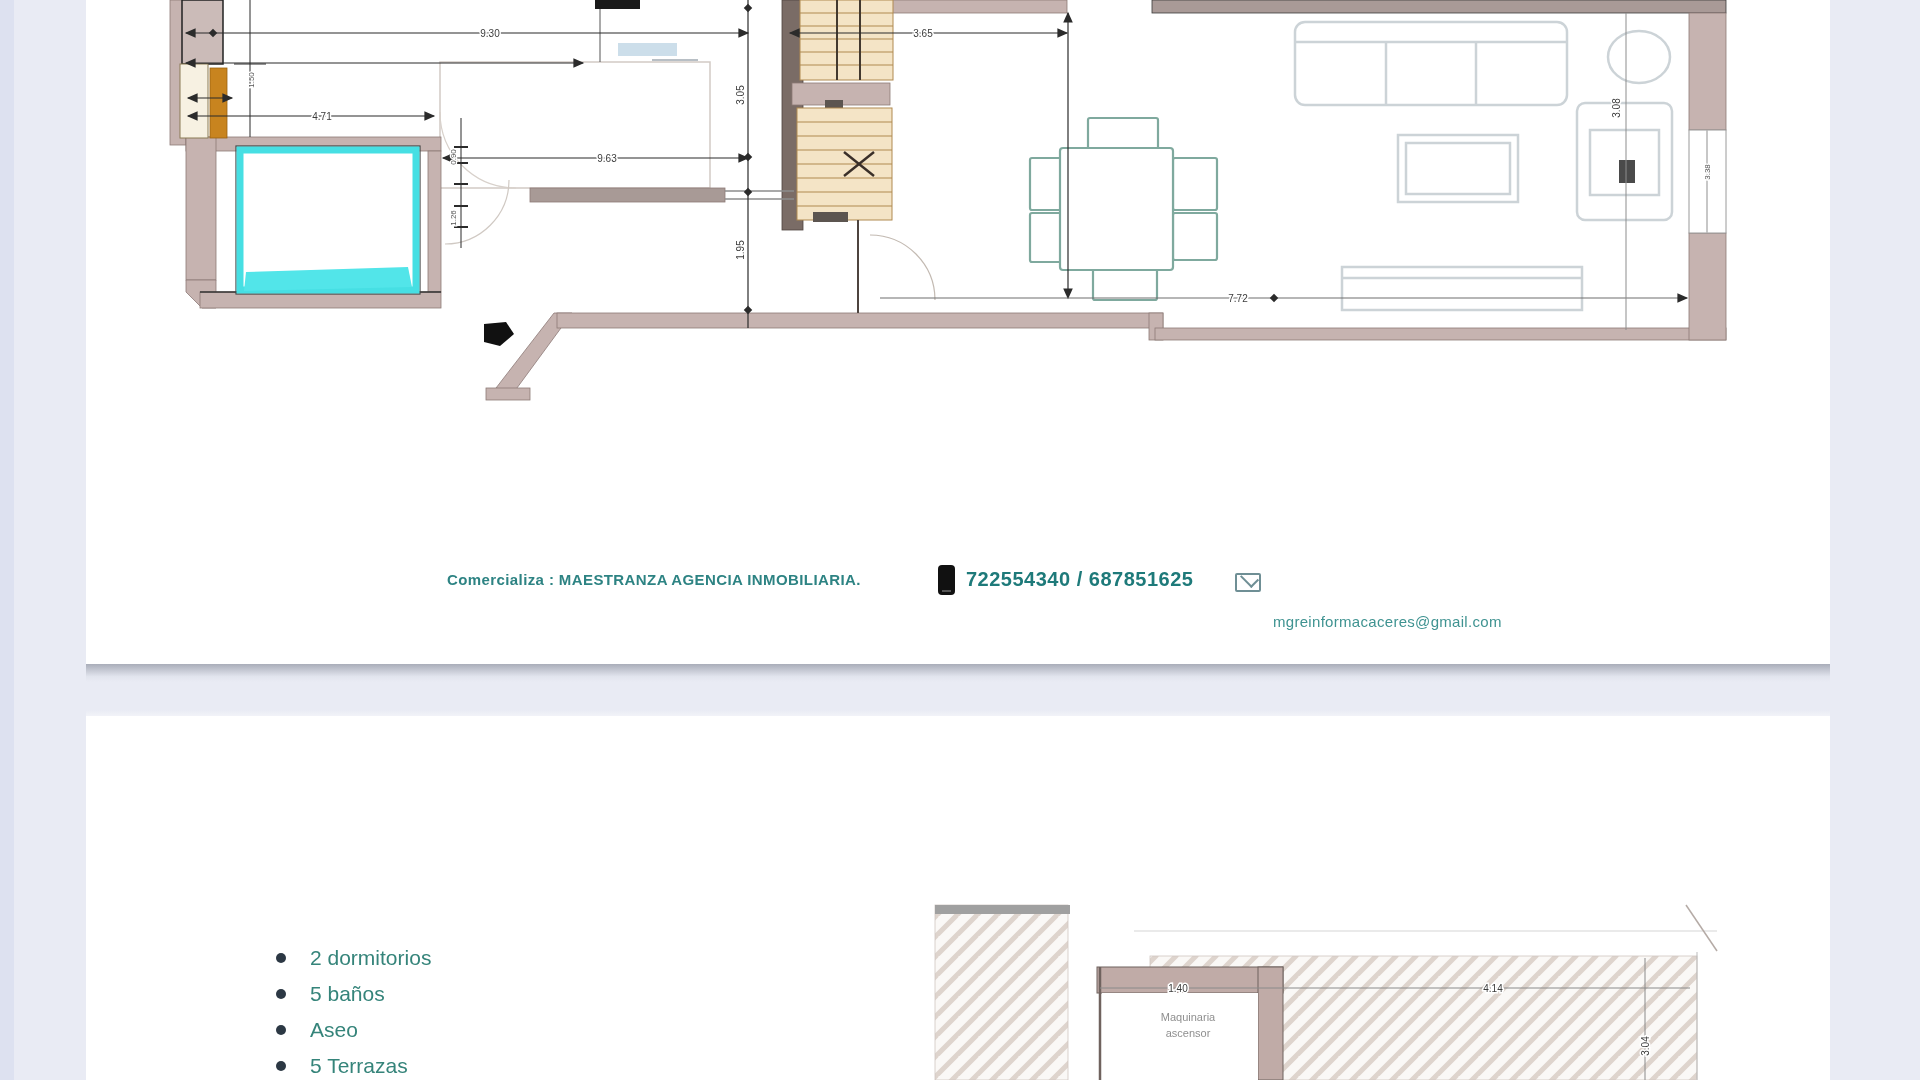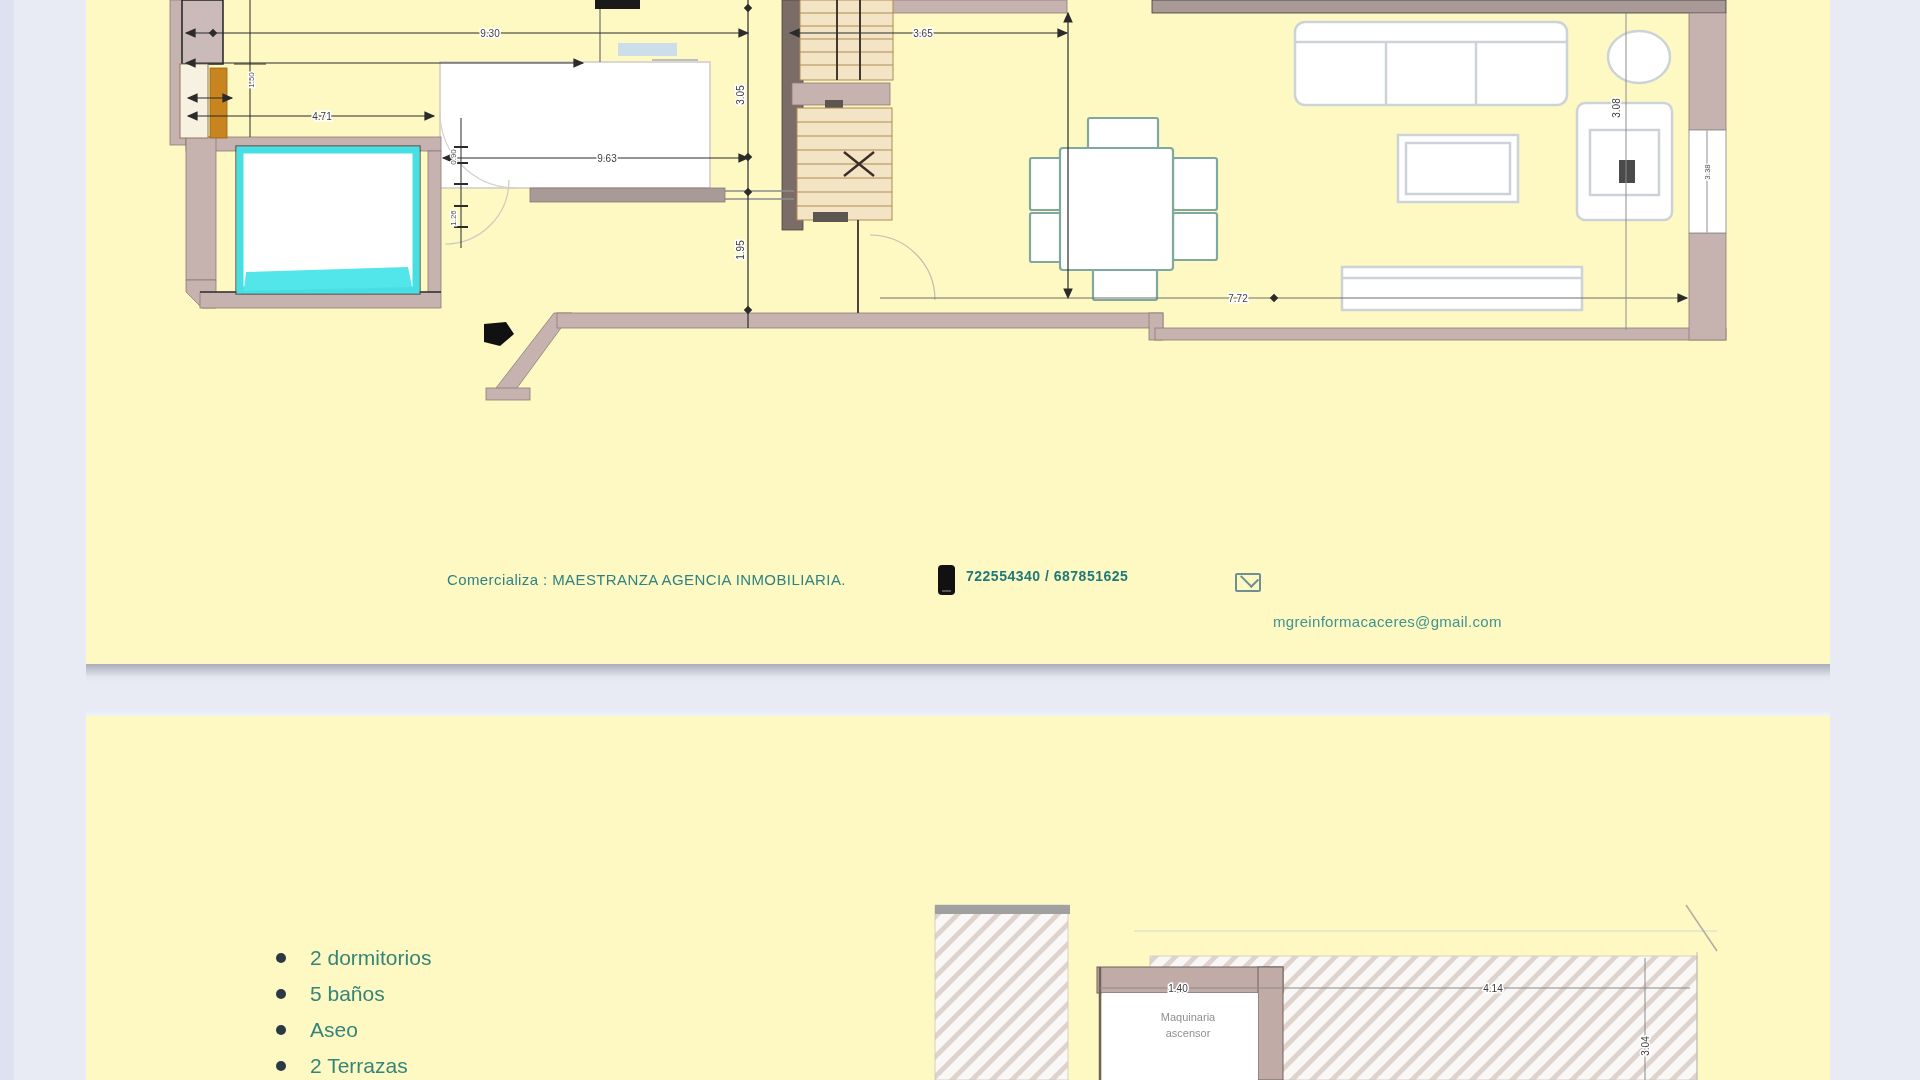--- a/index.html
+++ b/index.html
@@ -2,37 +2,37 @@
 <html><head>
 <meta charset="utf-8">
 <style>
   html,body{margin:0;padding:0;}
   body{
     width:1920px;height:1080px;overflow:hidden;position:relative;
     background:#e9ebf4;
     font-family:"Liberation Sans", sans-serif;
   }
   .edge-strip{position:absolute;left:0;top:0;width:14px;height:1080px;background:#dde1f0;}
-  .page{position:absolute;left:86px;width:1744px;background:#fef9c3;}
+  .page{position:absolute;left:86px;width:1744px;background:#ffffff;}
   #page1{top:0;height:664px;}
   #page2{top:716px;height:364px;}
   .page-shadow{position:absolute;left:86px;top:664px;width:1744px;height:18px;
     background:linear-gradient(#a9adb9,#e2e5ee 70%,#e9ebf4);}
   .page2-topshadow{position:absolute;left:86px;top:710px;width:1744px;height:6px;
     background:linear-gradient(#e9ebf4,#f2f3f8);}
   svg{position:absolute;left:0;top:0;}
   .dim{font-size:10px;fill:#3c3c3c;text-anchor:middle;stroke:#ffffff;stroke-width:3px;paint-order:stroke;}
   .dim-sm{font-size:8px;fill:#555;text-anchor:middle;stroke:#fff;stroke-width:2.5px;paint-order:stroke;}
   .plan-label{font-size:11px;fill:#8f8f8f;text-anchor:middle;stroke:#fff;stroke-width:2px;paint-order:stroke;}
   
   .contact{position:absolute;left:361px;top:558px;width:1260px;height:44px;}
-  .contact .agency{position:absolute;left:0;top:13px;font-size:15px;letter-spacing:.4px;color:#2d8383;}
+  .contact .agency{position:absolute;left:0;top:13px;font-size:15px;letter-spacing:.4px;color:#2d8383;font-weight:bold;}
   .phone-icon{position:absolute;left:491px;top:7px;width:17px;height:30px;background:#111;border-radius:4px;}
   .phone-icon::after{content:"";position:absolute;left:4px;bottom:3px;right:4px;height:2px;background:#555;}
-  .contact .phones{position:absolute;left:519px;top:10px;font-size:14px;font-weight:600;color:#1e7a7a;letter-spacing:.5px;}
+  .contact .phones{position:absolute;left:519px;top:10px;font-size:20px;font-weight:600;color:#1e7a7a;letter-spacing:.5px;}
   .mail-icon{position:absolute;left:788px;top:15px;width:22px;height:15px;border:2px solid #6f8f95;border-radius:2px;}
   .mail-icon::after{content:"";position:absolute;left:1px;top:0;width:14px;height:9px;border-right:2px solid #6f8f95;border-bottom:2px solid #6f8f95;transform:rotate(45deg) translate(1px,-4px);}
   .contact .email{position:absolute;left:826px;top:13px;font-size:15px;color:#3f9391;letter-spacing:.3px;margin-top:42px;}
   
   .title{position:absolute;left:158px;top:142px;font-size:30px;font-weight:600;color:#2d7a71;letter-spacing:.4px;}
   .features{position:absolute;left:190px;top:224px;margin:0;padding:0;list-style:none;}
   .features li{position:relative;height:36px;line-height:36px;padding-left:34px;font-size:21px;color:#35847a;}
   .features li::before{content:"";position:absolute;left:0;top:13px;width:10px;height:10px;border-radius:50%;background:#2c3844;}
 </style>
 </head>
@@ -206,21 +206,21 @@
 </div>
 
 <div class="page-shadow"></div>
 <div class="page2-topshadow"></div>
 
 <div class="page" id="page2">
   <ul class="features">
     <li><span>2 dormitorios</span></li>
     <li><span>5 baños</span></li>
     <li><span>Aseo</span></li>
-    <li><span>2 Terrazas</span></li>
+    <li><span>5 Terrazas</span></li>
   </ul>
 
   <svg width="1744" height="364" viewBox="0 0 1744 364">
     <defs>
       <pattern id="herr" width="20" height="20" patternUnits="userSpaceOnUse">
         <rect width="20" height="20" fill="#faf8f6"></rect>
         <path d="M-2,12 L10,0 M8,22 L22,8" stroke="#ded4cd" stroke-width="5" stroke-linecap="round" fill="none"></path>
       </pattern>
     </defs>
 

